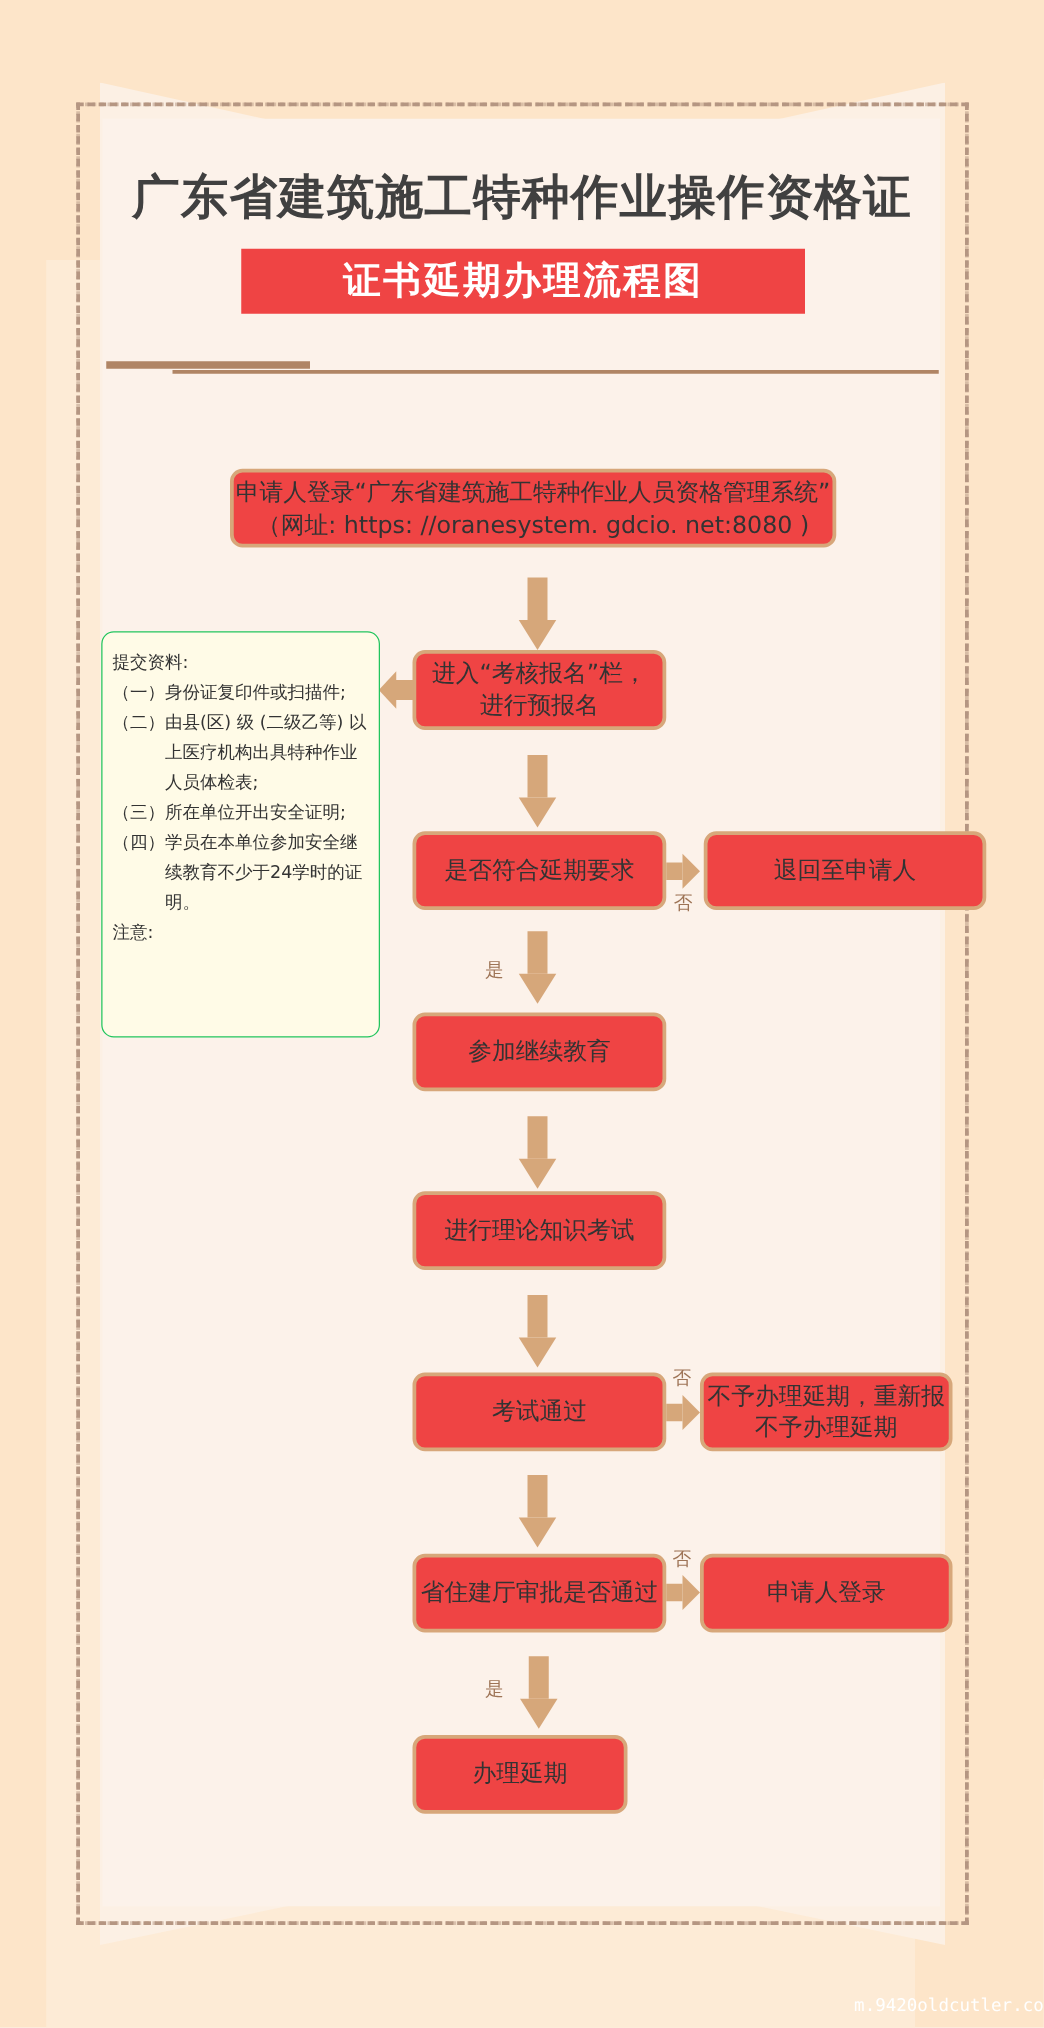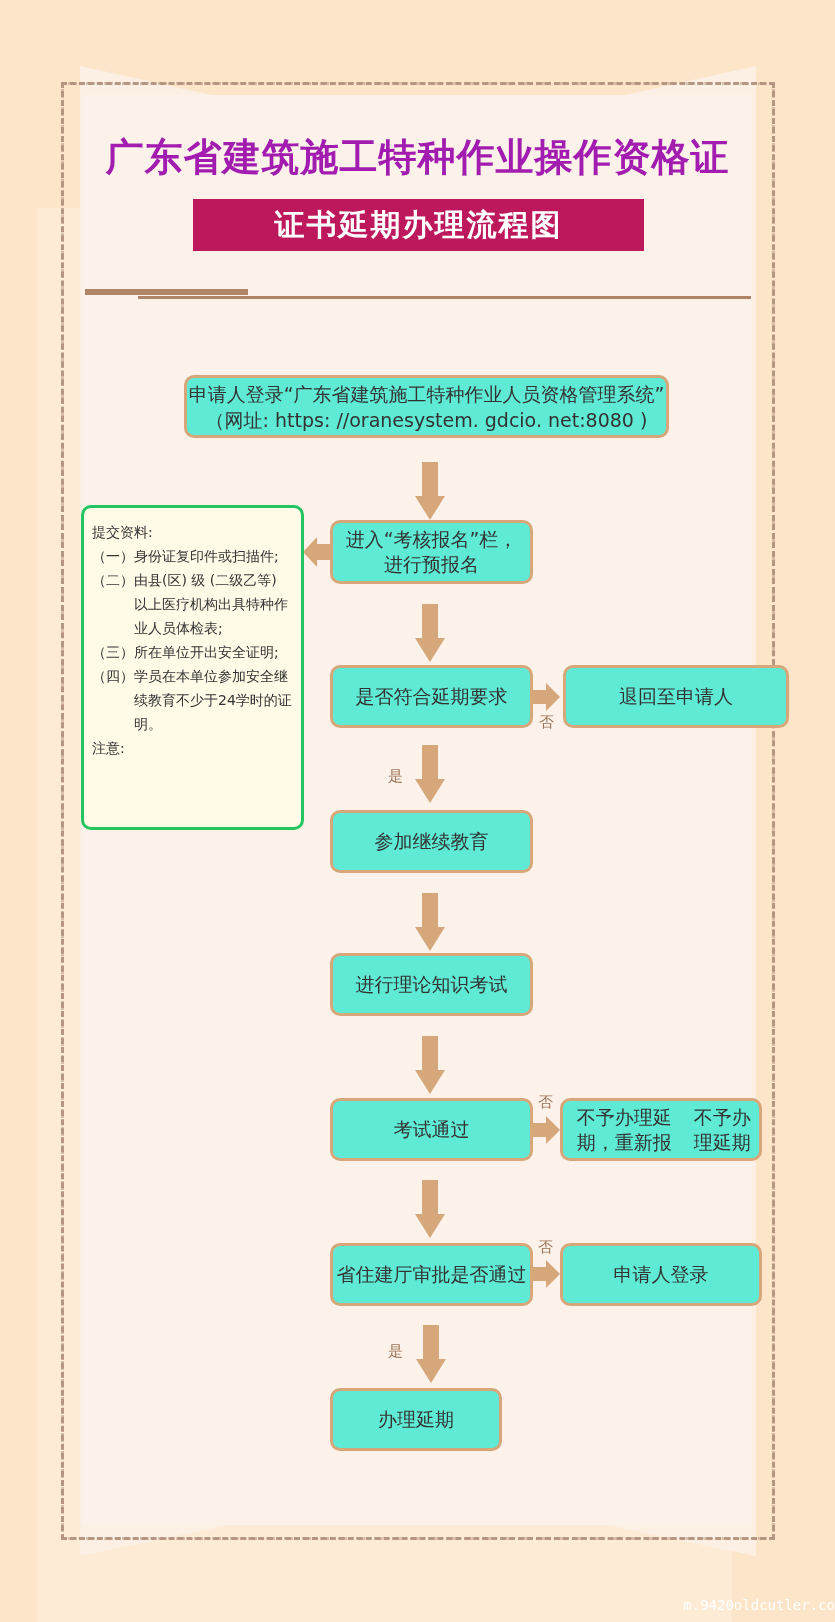--- a/index.html
+++ b/index.html
@@ -2,36 +2,36 @@
 <html><head>
 <meta charset="utf-8">
 <style>
   html,body{margin:0;padding:0;}
   body{width:835px;height:1622px;position:relative;overflow:hidden;background:#fde5c9;font-family:"DejaVu Sans","Liberation Sans",sans-serif;}
   .bg-layer1{position:absolute;left:37px;top:208px;width:695px;height:1414px;background:#fdebd6;}
   .bg-layer2{position:absolute;left:80px;top:66px;width:676px;height:1490px;background:#fcf0e4;clip-path:polygon(0 0,50% 5%,100% 0,100% 100%,50% 95.3%,0 100%);}
   .panel{position:absolute;left:82px;top:95px;width:670px;height:1430px;background:#fcf2ea;}
   .frame{position:absolute;left:61px;top:82px;width:714px;height:1458px;box-sizing:border-box;border:3px dashed #b59682;border-style:dashed;}
   .frame::after{content:"";position:absolute;inset:-3px;border:3px dotted rgba(181,150,130,.5);}
-  .title{position:absolute;left:0;width:835px;top:132px;text-align:center;font-size:38px;font-weight:bold;color:#a21caf;letter-spacing:1px;}
-  .subtitle{position:absolute;left:193px;top:199px;width:451px;height:52px;background:#be185d;color:#fff;font-weight:bold;font-size:30px;text-align:center;line-height:52px;letter-spacing:2px;}
+  .title{position:absolute;left:0;width:835px;top:132px;text-align:center;font-size:38px;font-weight:bold;color:#404040;letter-spacing:1px;}
+  .subtitle{position:absolute;left:193px;top:199px;width:451px;height:52px;background:#ef4444;color:#fff;font-weight:bold;font-size:30px;text-align:center;line-height:52px;letter-spacing:2px;}
   .rule-thick{position:absolute;left:85px;top:289px;width:163px;height:6px;background:#b08565;}
   .rule-thin{position:absolute;left:138px;top:296px;width:613px;height:3px;background:#b08565;}
-  .box{position:absolute;box-sizing:border-box;background:#5eead4;border:3px solid #d7a77a;border-radius:10px;color:#333;font-size:19px;display:flex;align-items:center;justify-content:center;text-align:center;line-height:25px;}
+  .box{position:absolute;box-sizing:border-box;background:#ef4444;border:3px solid #d7a77a;border-radius:10px;color:#333;font-size:19px;display:flex;align-items:center;justify-content:center;text-align:center;line-height:25px;}
   .arrow-down{position:absolute;width:30px;}
   .arrow-down .shaft{position:absolute;left:7px;top:0;width:16px;background:#d6a77a;}
   .arrow-down .head{position:absolute;left:0;width:0;height:0;border-left:15px solid transparent;border-right:15px solid transparent;border-top:24px solid #d6a77a;}
   .arrow-right{position:absolute;height:28px;}
   .arrow-right .shaft{position:absolute;left:0;top:7px;height:14px;background:#d6a77a;}
   .arrow-right .head{position:absolute;top:0;width:0;height:0;border-top:14px solid transparent;border-bottom:14px solid transparent;border-left:14px solid #d6a77a;}
   .arrow-left{position:absolute;height:30px;width:28px;}
   .arrow-left .head{position:absolute;left:0;top:0;width:0;height:0;border-top:15px solid transparent;border-bottom:15px solid transparent;border-right:14px solid #d6a77a;}
   .arrow-left .shaft{position:absolute;left:13px;top:7px;width:15px;height:16px;background:#d6a77a;}
   .lbl{position:absolute;font-size:15px;color:#9e7456;}
-  .side{position:absolute;left:81px;top:505px;width:223px;height:325px;box-sizing:border-box;background:#fffbe7;border:3px solid #22c55e;border-radius:10px;padding:12px 6px 0 8px;font-size:14px;color:#333;line-height:24px;}
+  .side{position:absolute;left:81px;top:505px;width:223px;height:325px;box-sizing:border-box;background:#fffbe7;border:1px solid #22c55e;border-radius:10px;padding:12px 6px 0 8px;font-size:14px;color:#333;line-height:24px;}
   .side .row{display:flex;}
   .side .tag{flex:0 0 auto;white-space:nowrap;}
   .side .txt{flex:1;}
   .watermark{position:absolute;right:0;top:1597px;font-family:"DejaVu Sans Mono",monospace;font-size:14px;color:#fff;white-space:nowrap;}
 </style>
 </head>
 <body>
 
 <div class="bg-layer1"></div>
 <div class="bg-layer2"></div>
@@ -120,21 +120,21 @@
   <div class="shaft" style="height:34px;"></div>
     <div class="head" style="top:34px;"></div>
 </div>
 
 <div class="box" style="left:330px;top:1098px;width:203px;height:63px;">考试通过</div>
 <div class="lbl" style="left:538px;top:1093px;">否</div>
 <div class="arrow-right" style="left:533px;top:1116px;width:27px;">
   <div class="shaft" style="width:13px;"></div>
     <div class="head" style="left:13px;"></div>
 </div>
-<div class="box" style="left:560px;top:1098px;width:202px;height:63px;flex-direction:row;">
+<div class="box" style="left:560px;top:1098px;width:202px;height:63px;flex-direction:column;">
   <span>不予办理延期，重新报</span>
   <span>不予办理延期</span>
 </div>
 
 <div class="arrow-down" style="left:415px;top:1180px;height:58px;">
   <div class="shaft" style="height:34px;"></div>
     <div class="head" style="top:34px;"></div>
 </div>
 
 <div class="box" style="left:330px;top:1243px;width:203px;height:63px;">省住建厅审批是否通过</div>

